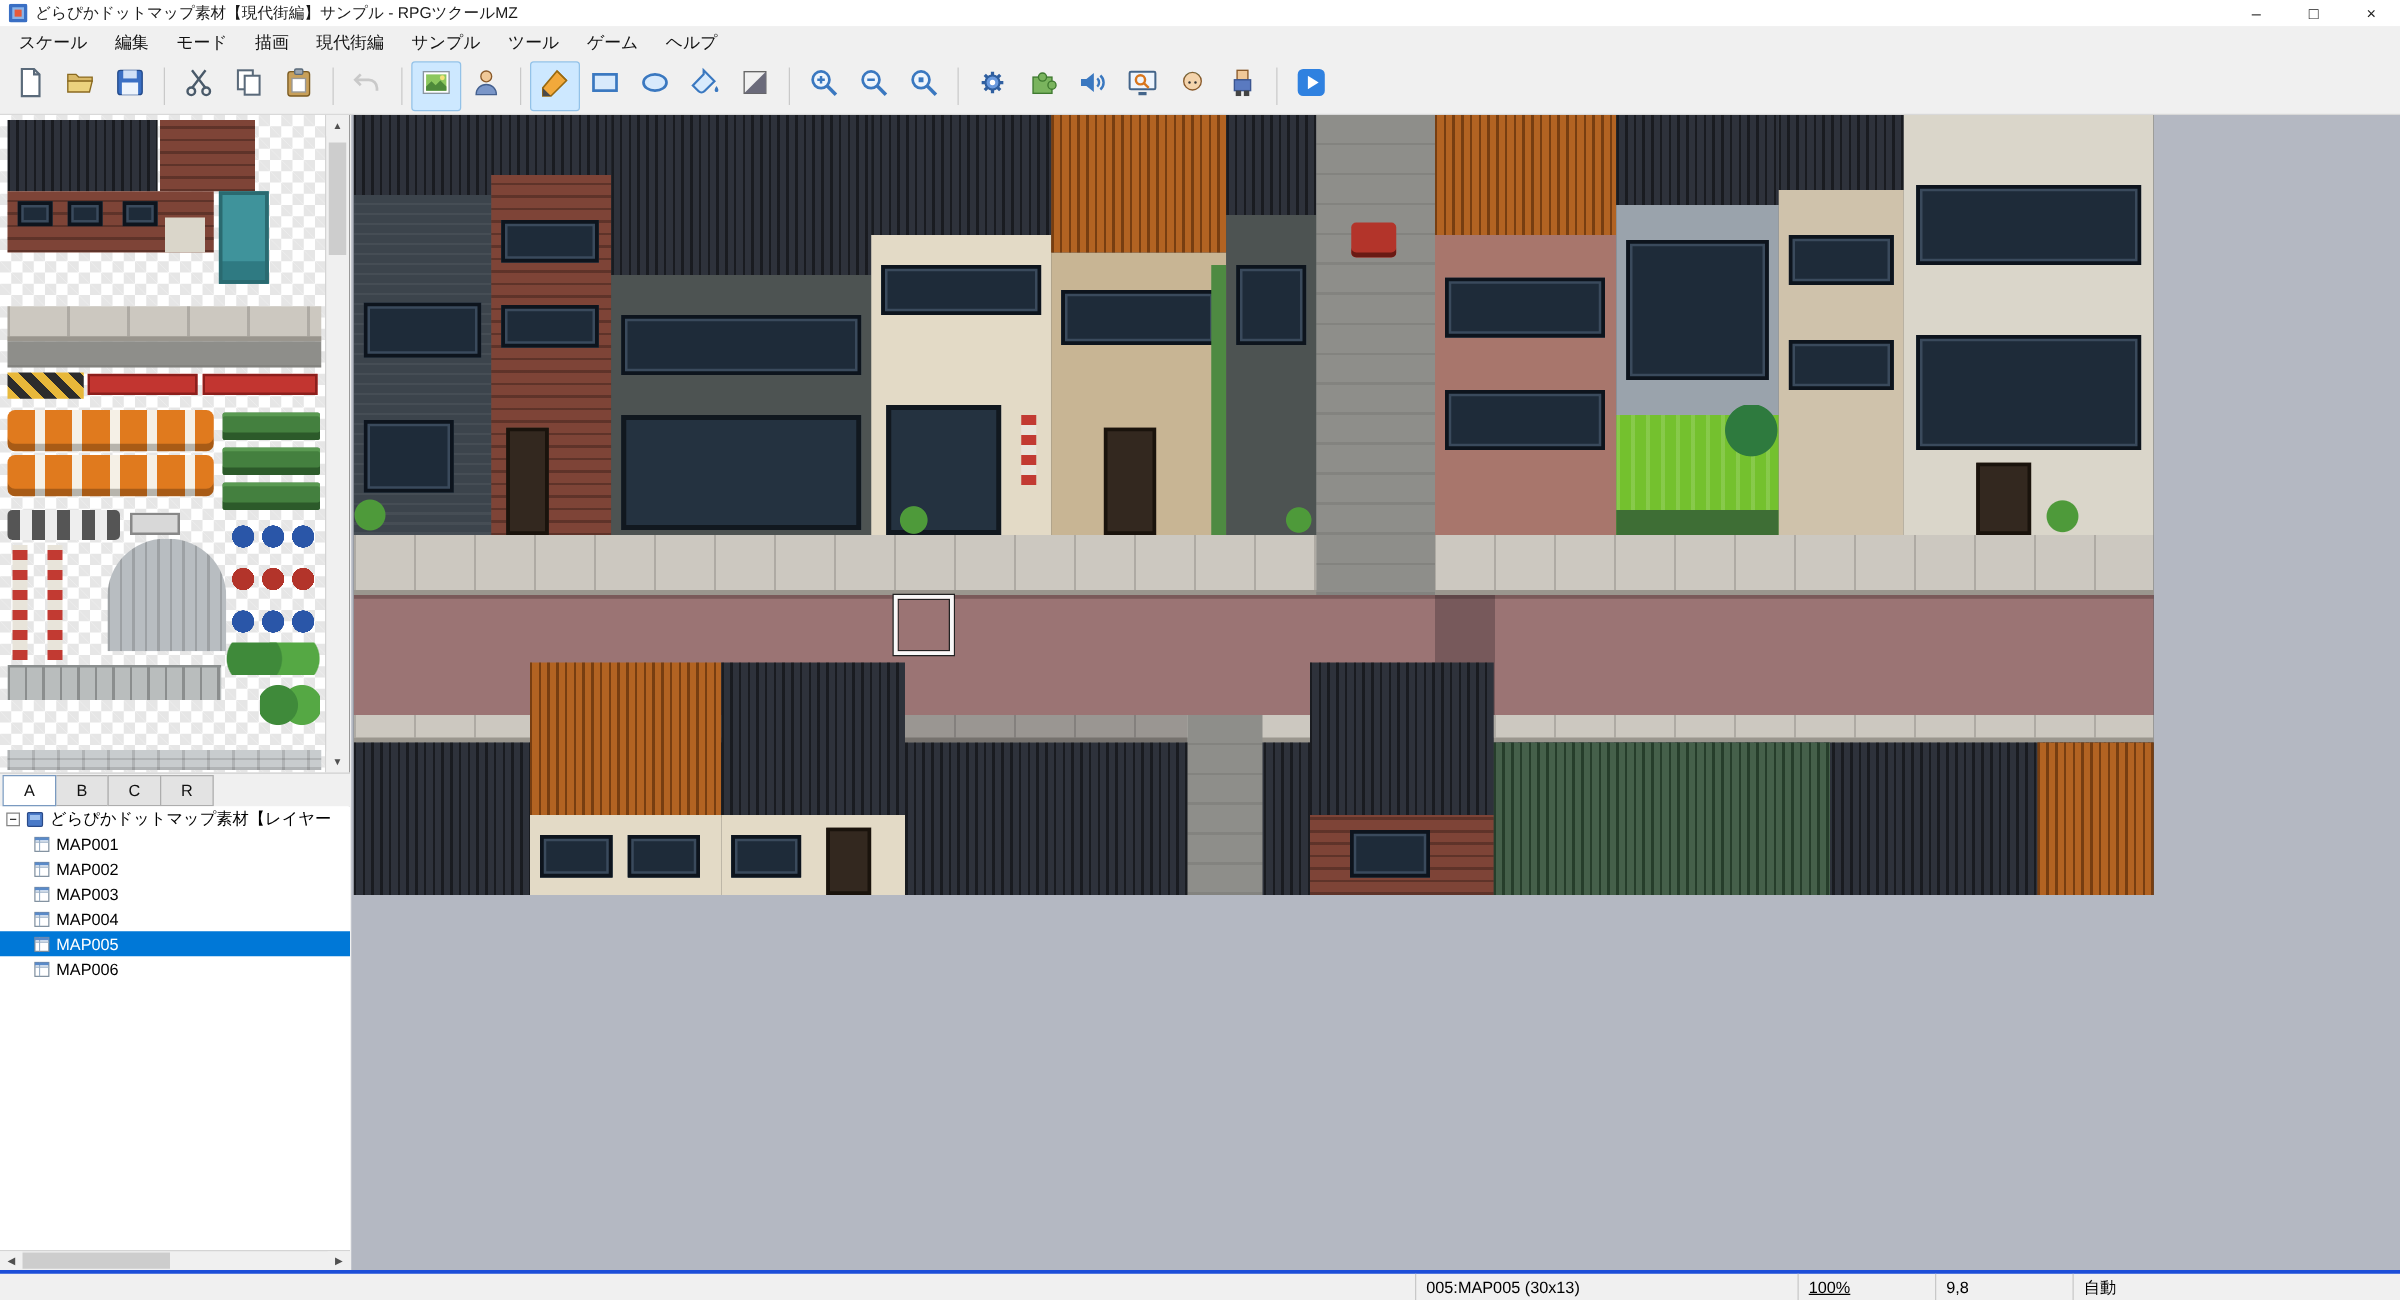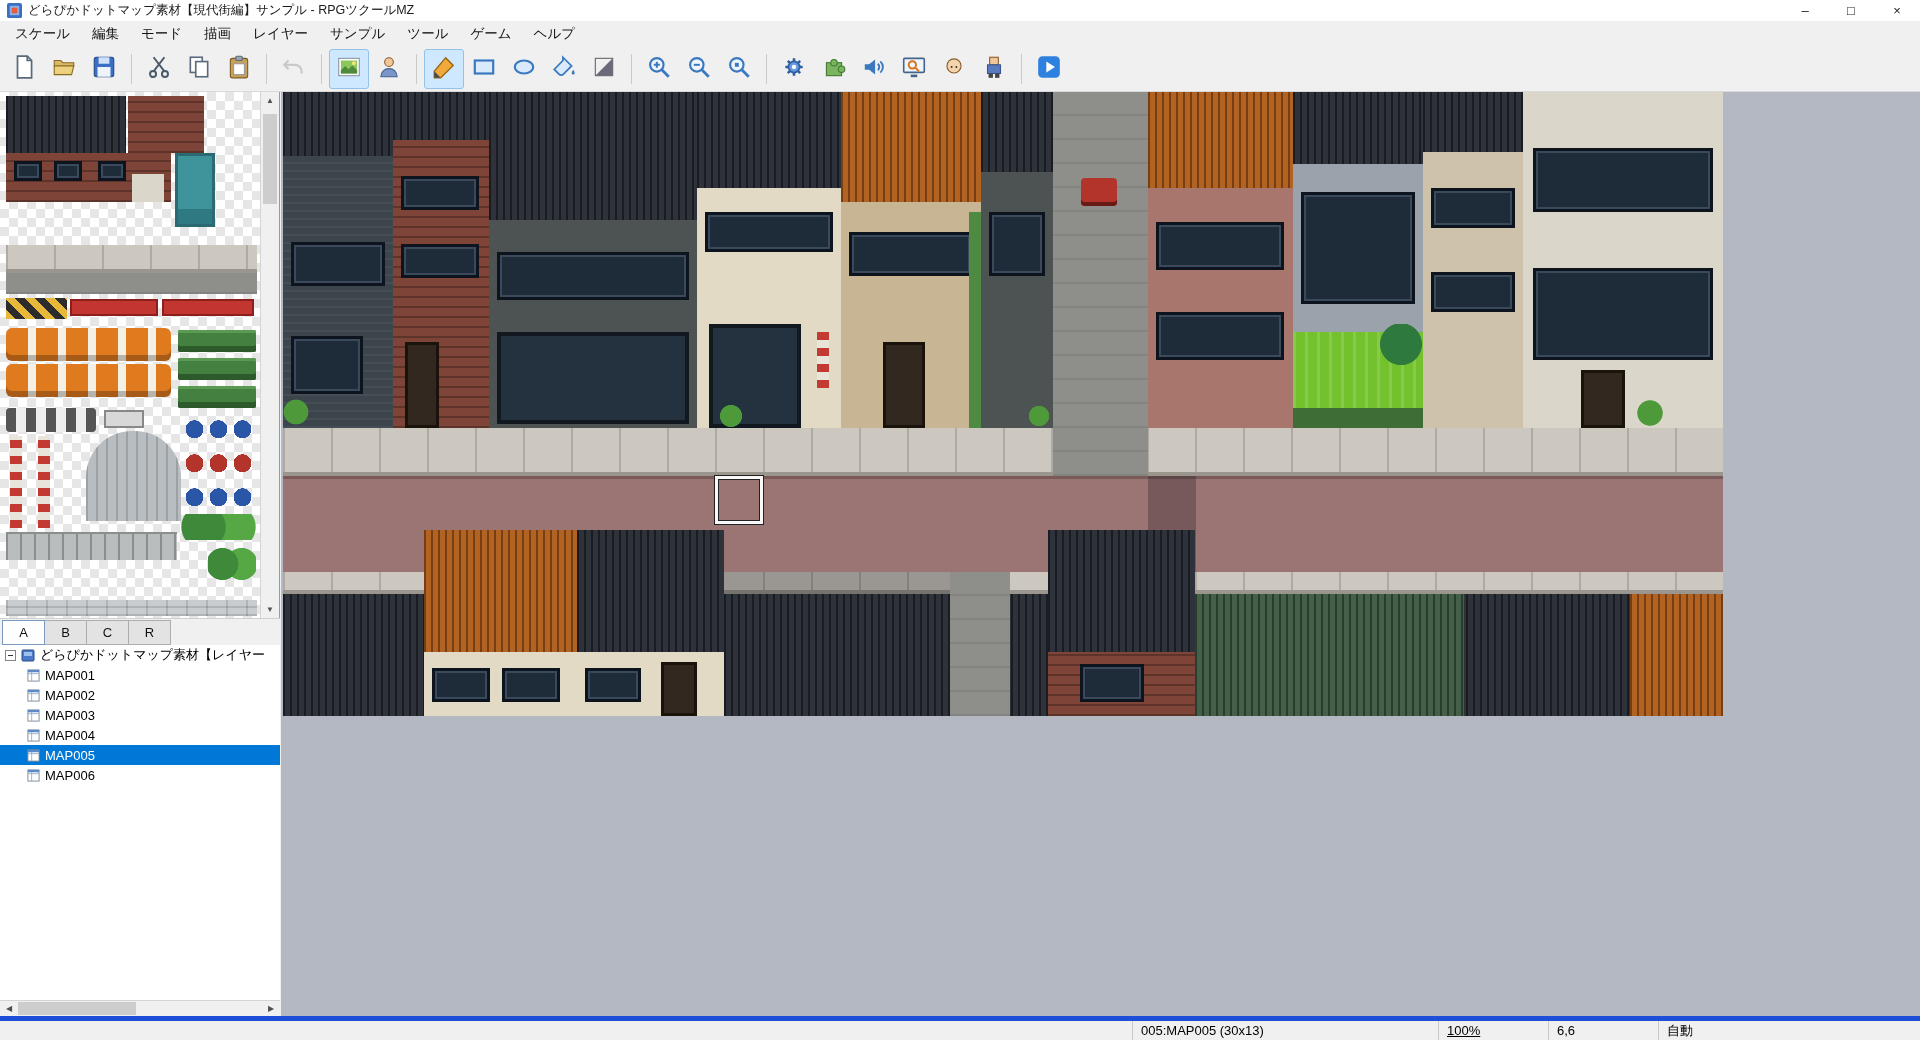--- a/index.html
+++ b/index.html
@@ -119,21 +119,21 @@
   .bikeRed  { background:radial-gradient(circle 9px at 18% 62%,#b3342a 98%,transparent),radial-gradient(circle 9px at 50% 62%,#b3342a 98%,transparent),radial-gradient(circle 9px at 82% 62%,#b3342a 98%,transparent); }
   .plantGreen { background:radial-gradient(circle at 30% 50%,#3f8a3a 0 40%,transparent 42%),radial-gradient(circle at 70% 50%,#55a844 0 40%,transparent 42%); }
   .fence { background:#b9bdbd; background-image:repeating-linear-gradient(90deg,rgba(0,0,0,.25) 0 2px,transparent 2px 14px); box-shadow:inset 0 2px 0 #8a8e8e; }
   .steps { background:#c8ccce; background-image:repeating-linear-gradient(90deg,rgba(0,0,0,.12) 0 2px,transparent 2px 20px),repeating-linear-gradient(0deg,rgba(0,0,0,.12) 0 2px,transparent 2px 8px); }
 
   .map-cursor { position:absolute; z-index:10; border:3px solid #f8f8f8;
     box-shadow:0 0 0 1px #222, inset 0 0 0 1px #222; }
 
   
   .statusbar { position:absolute; left:0; top:1016px; width:1920px; height:24px;
-    background:#f0f0f0; border-top:5px solid #1d4ed8; }
+    background:#f0f0f0; border-top:3px solid #1d4ed8; }
   .status-seg { position:absolute; top:0; bottom:0; display:flex; align-items:center;
     padding-left:8px; font-size:13px; color:#000; border-left:1px solid #c8c8c8; white-space:nowrap; }
 </style>
 </head>
 <body>
 
 <div class="titlebar">
   <span class="app-icon">
     <svg viewBox="0 0 16 16" width="15" height="15">
         <rect width="16" height="16" rx="2" fill="#3a6fc4"></rect>
@@ -147,21 +147,21 @@
     <div class="win-btn">□</div>
     <div class="win-btn">×</div>
   </div>
 </div>
 
 <div class="menubar">
   <span class="menu-item">スケール</span>
   <span class="menu-item">編集</span>
   <span class="menu-item">モード</span>
   <span class="menu-item">描画</span>
-  <span class="menu-item">レイヤー</span>
+  <span class="menu-item">現代街編</span>
   <span class="menu-item">サンプル</span>
   <span class="menu-item">ツール</span>
   <span class="menu-item">ゲーム</span>
   <span class="menu-item">ヘルプ</span>
 </div>
 
 <div class="toolbar">
   <div class="tbtn">
       <span><svg viewBox="0 0 24 24" width="26" height="26">
           <path d="M6 2h9l4 4v16H6z" fill="#fff" stroke="#5a6a7a" stroke-width="1.6"></path>
@@ -537,15 +537,15 @@
       <div class="blk wallBrick" style="left: 765px; top: 560px; width: 147px; height: 64px;"></div>
       <div class="blk win" style="left: 797px; top: 572px; width: 64px; height: 38px;"></div>
       <div class="blk roofGreen" style="left: 912px; top: 502px; width: 269px; height: 122px;"></div>
       <div class="blk roofOrange" style="left: 1347px; top: 502px; width: 93px; height: 122px;"></div>
     </div>
 </div>
 
 <div class="statusbar">
   <div class="status-seg" style="left:1132px; width:306px;">005:MAP005 (30x13)</div>
   <div class="status-seg" style="left:1438px; width:110px;text-decoration:underline;">100%</div>
-  <div class="status-seg" style="left:1548px; width:110px;">6,6</div>
+  <div class="status-seg" style="left:1548px; width:110px;">9,8</div>
   <div class="status-seg" style="left:1658px; width:262px;">自動</div>
 </div>
 
 </body></html>

